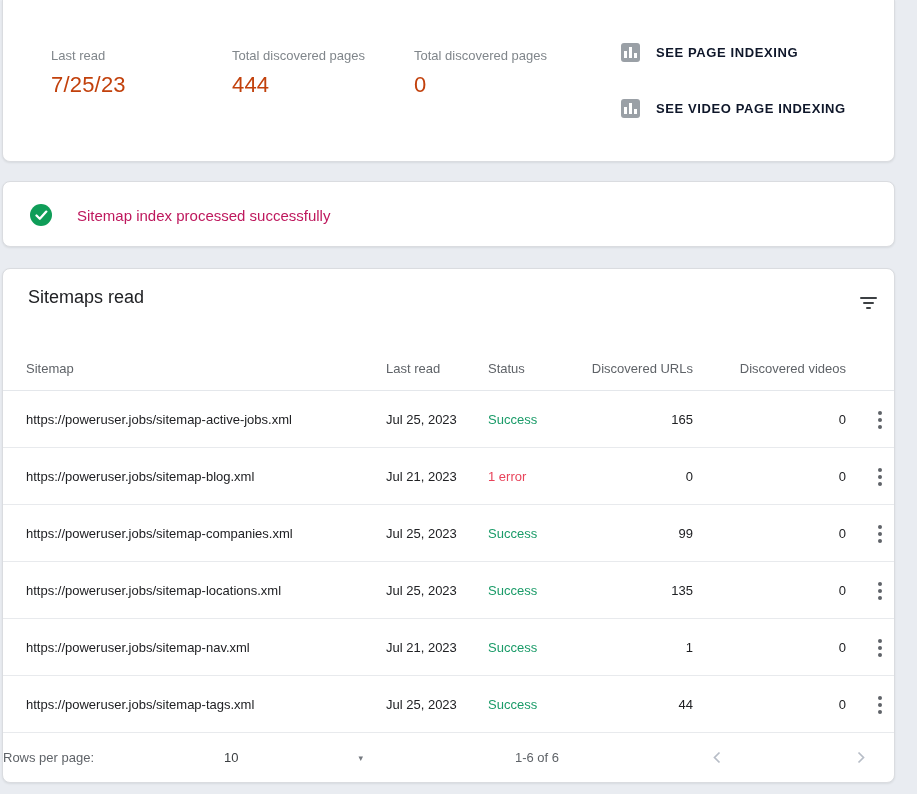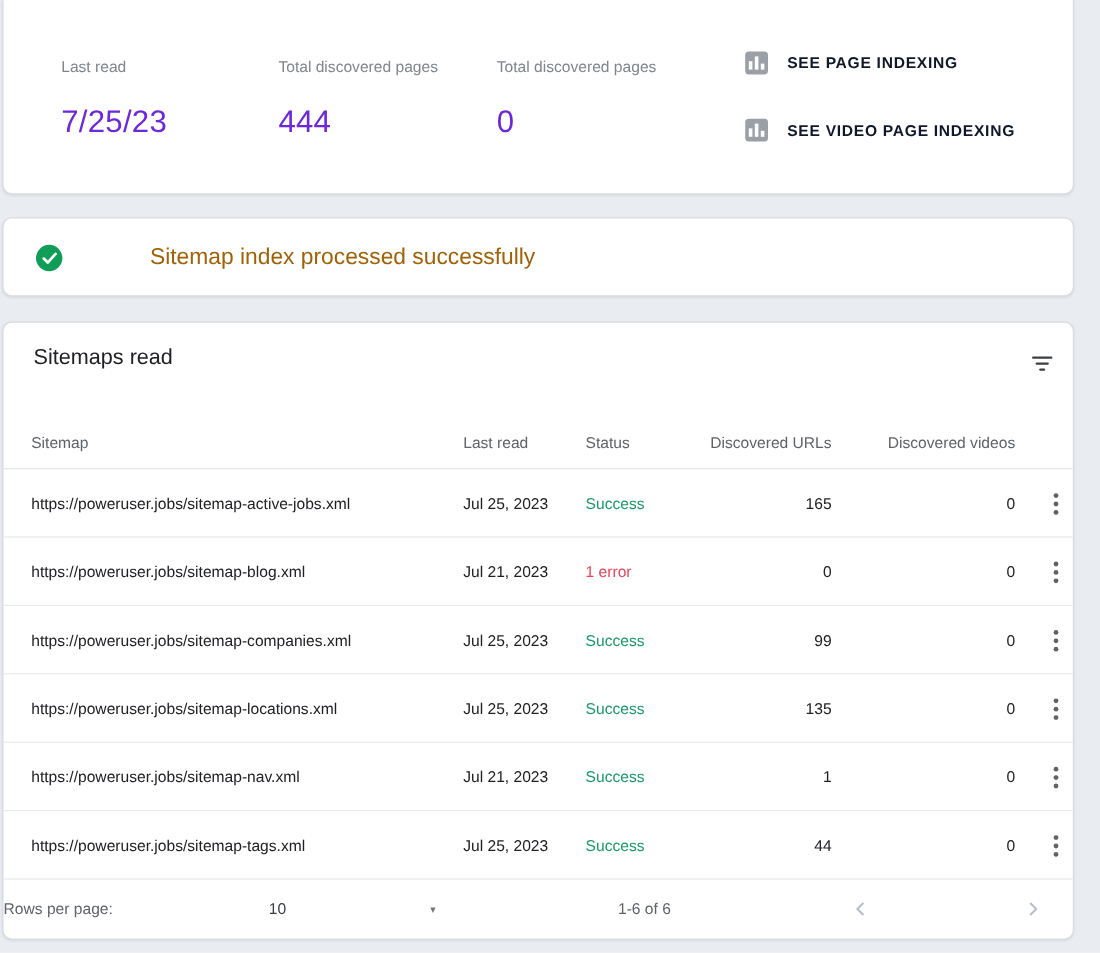--- a/index.html
+++ b/index.html
@@ -21,21 +21,21 @@
     box-shadow: 0 1px 2px rgba(60,64,67,0.10);
     padding-left: 22px;
   }
   
   #card-summary { top: 0; height: 162px; border-top: none; border-radius: 0 0 8px 8px; }
   .stat { position: absolute; top: 48px; }
   .stat-0 { left: 48px; }
   .stat-1 { left: 229px; }
   .stat-2 { left: 411px; }
   .stat-label { font-size: 13px; color: #80868b; }
-  .stat-value { font-size: 26px; color: #6d28d9; margin-top: 23px; letter-spacing: 0.2px; }
+  .stat-value { font-size: 22px; color: #c2410c; margin-top: 9px; letter-spacing: 0.2px; }
   .action-btn {
     position: absolute; left: 618px;
     display: flex; align-items: center; gap: 16px;
     height: 22px; cursor: pointer;
     font-size: 13px; font-weight: bold; letter-spacing: 0.6px; color: #0f172a;
     background: none; border: none; font-family: inherit;
   }
   .action-0 { top: 41px; }
   .action-1 { top: 97px; }
   .bar-icon {
@@ -49,21 +49,21 @@
   .bar-icon .b3 { height: 5px; }
   
   #card-banner { top: 181px; height: 66px; }
   .check-circle {
     position: absolute; left: 27px; top: 22px;
     width: 22px; height: 22px; border-radius: 50%;
     background: #0f9d58; display: flex; align-items: center; justify-content: center;
   }
   .banner-text {
     position: absolute; left: 74px; top: 0; height: 66px;
-    display: flex; align-items: center; font-size: 19px; color: #a16207; margin-left: 48px;
+    display: flex; align-items: center; font-size: 15px; color: #be185d;
   }
   
   #card-table { top: 268px; height: 515px; }
   .table-title { position: absolute; left: 25px; top: 18px; font-size: 18px; color: #202124; }
   .filter-btn {
     position: absolute; left: 849px; top: 18px; width: 32px; height: 32px;
     background: none; border: none; cursor: pointer;
     display: flex; align-items: center; justify-content: center;
   }
   .filter-icon { display: flex; flex-direction: column; align-items: center; gap: 3px; }

